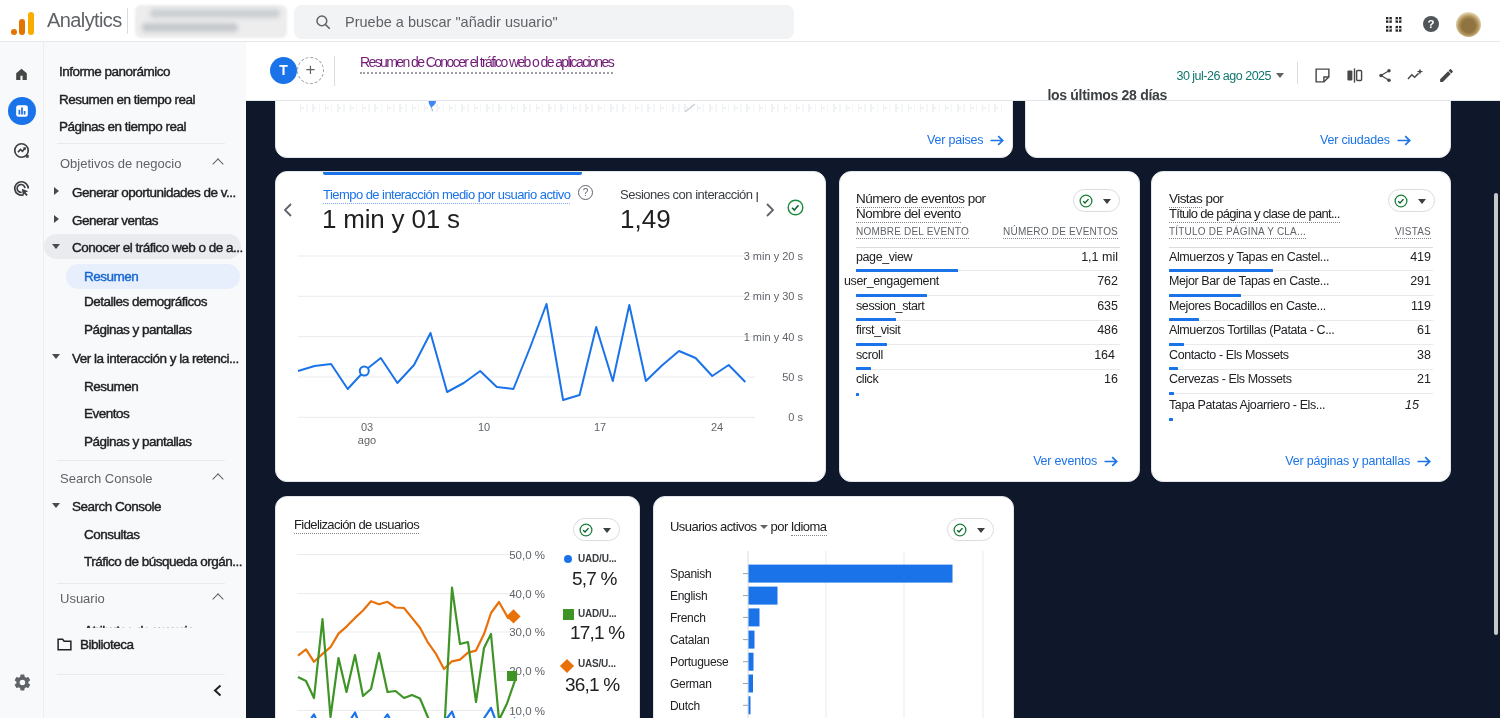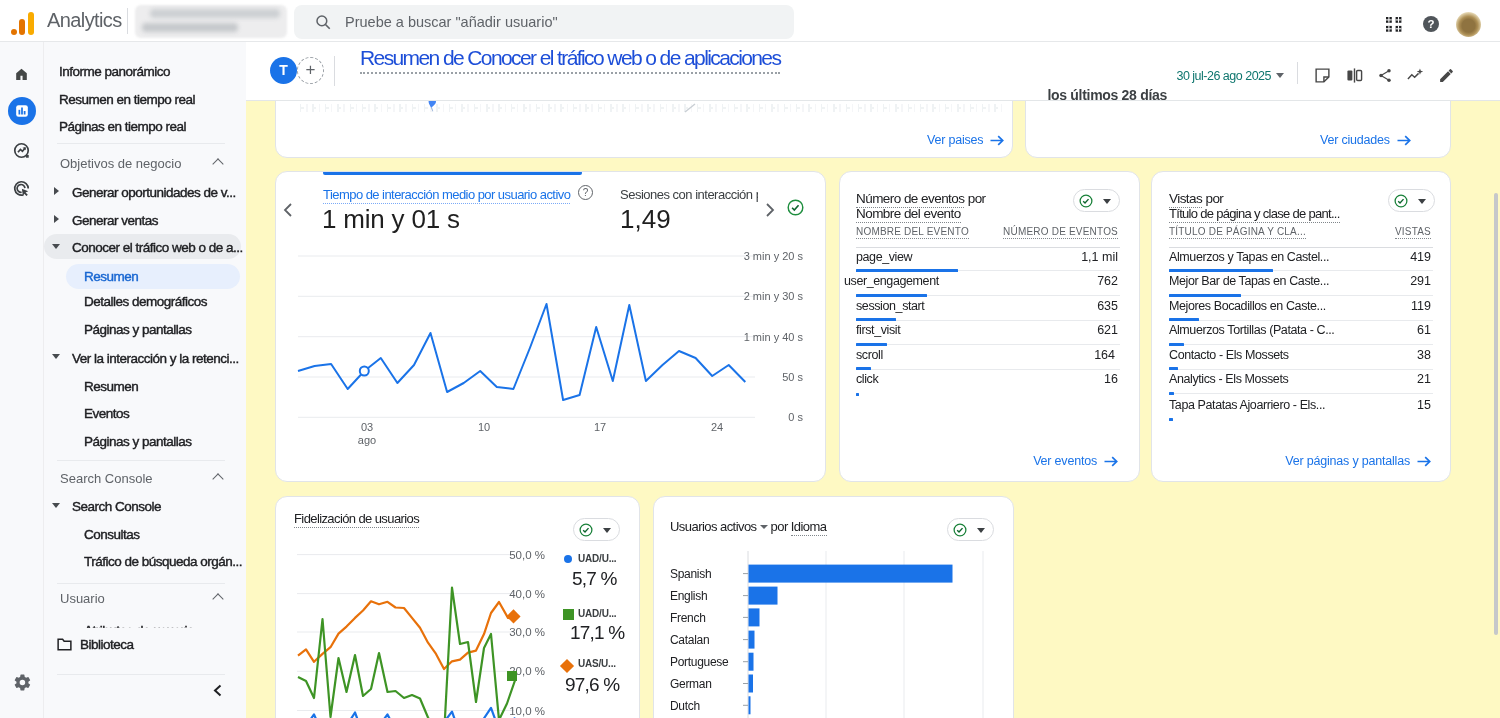--- a/index.html
+++ b/index.html
@@ -32,21 +32,21 @@
   .tri { position:absolute; width:0; height:0; }
   .tri-r { border-left:5px solid #474b4f; border-top:4px solid transparent; border-bottom:4px solid transparent; }
   .tri-d { border-top:5px solid #474b4f; border-left:4px solid transparent; border-right:4px solid transparent; }
   .chev-up { position:absolute; width:8px; height:8px; }
   .chev-up:before { content:""; position:absolute; left:0; top:2px; width:7px; height:7px; border-left:1.6px solid #5f6368; border-top:1.6px solid #5f6368; transform:rotate(45deg); }
 
   
   #mainhdr { position:absolute; left:246px; top:42px; width:1254px; height:59px; background:#fff; border-bottom:1px solid #e3e6e8; z-index:10; }
 
   
-  #content { position:absolute; left:246px; top:100px; width:1254px; height:618px; background:#fef9c3; overflow:hidden; z-index:5; }
+  #content { position:absolute; left:246px; top:100px; width:1254px; height:618px; background:#0f172a; overflow:hidden; z-index:5; }
   .card { position:absolute; background:#fff; border:1px solid #e1e4e8; border-radius:12px; }
   .viewlink { position:absolute; font-size:12.5px; letter-spacing:-0.2px; color:#1a73e8; font-weight:500; white-space:nowrap; }
   .pill { position:absolute; width:47px; height:23px; background:#fff; border:1px solid #dadce0; border-radius:12px; }
   .caret-dn { position:absolute; width:0; height:0; border-top:5px solid #3c4043; border-left:4.5px solid transparent; border-right:4.5px solid transparent; }
   .dotted { border-bottom:1.5px dotted #80868b; padding-bottom:1px; }
   .tbl-hdr { position:absolute; font-size:10px; color:#5f6368; letter-spacing:0.2px; white-space:nowrap; }
   .row-label { position:absolute; font-size:12.5px; letter-spacing:-0.4px; color:#202124; white-space:nowrap; }
   .row-val { position:absolute; font-size:12.5px; color:#202124; text-align:right; }
   .row-div { position:absolute; height:1px; background:#e8eaed; }
   .row-bar { position:absolute; height:3px; background:#1a73e8; border-radius:0.5px; }
@@ -174,21 +174,21 @@
     <div class="nav-div" style="top:632px"></div>
     <svg class="abs" style="left:168px;top:642px" width="11" height="13" viewBox="0 0 11 13">
         <path fill="none" stroke="#202124" stroke-width="2" d="M8.5 1.5 3 6.5l5.5 5"></path>
       </svg>
   </div>
 
   <div id="mainhdr">
     <div class="abs" style="left:24px;top:15px;width:27px;height:27px;border-radius:50%;background:#1a73e8;color:#fff;font-size:14px;font-weight:700;text-align:center;line-height:27px;">T</div>
     <div class="abs" style="left:51px;top:15px;width:27px;height:27px;border-radius:50%;border:1.6px dashed #9aa0a6;color:#5f6368;font-size:17px;font-weight:400;text-align:center;line-height:24px;">+</div>
     <div class="abs" style="left:88px;top:14px;width:1px;height:30px;background:#dadce0;"></div>
-    <div class="abs" style="left:114px;top:4px;font-size:21px;letter-spacing:-1.6px;color:#1d4ed8;border-bottom:2px dotted #9aa0a6;padding-bottom:2px;">Resumen de Conocer el tráfico web o de aplicaciones</div>
+    <div class="abs" style="left:114px;top:12px;font-size:14px;letter-spacing:-1.6px;color:#701a75;border-bottom:2px dotted #9aa0a6;padding-bottom:2px;">Resumen de Conocer el tráfico web o de aplicaciones</div>
     <div class="abs" style="right:333px;top:45px;font-size:14px;letter-spacing:-0.3px;font-weight:700;color:#3c4043;white-space:nowrap;">los últimos 28 días</div>
     <div class="abs" style="right:229px;top:27px;font-size:12.5px;letter-spacing:-0.5px;color:#0f766e;white-space:nowrap;">30 jul-26 ago 2025</div>
     <div class="caret-dn" style="left:1030px;top:31px;border-top-color:#5f6368;"></div>
     <div class="abs" style="left:1051px;top:20px;width:1px;height:22px;background:#dadce0;"></div>
 
     <svg class="abs" style="left:1068px;top:25px" width="17" height="17" viewBox="0 0 24 24">
         <path fill="none" stroke="#474747" stroke-width="2" d="M3 3h18v11l-7 7H3z"></path>
         <path fill="none" stroke="#474747" stroke-width="2" d="M14 21v-7h7"></path>
       </svg>
 
@@ -301,21 +301,21 @@
         <div class="row-bar" style="left:16px;top:96.5px;width:102px;"></div>
       <div class="row-label" style="left:4px;top:102px;">user_engagement</div>
         <div class="row-val" style="right:21px;top:102px;">762</div>
       <div class="row-div" style="left:16px;top:123px;width:264px;"></div>
         <div class="row-bar" style="left:16px;top:121.5px;width:71px;"></div>
       <div class="row-label" style="left:16px;top:126.6px;">session_start</div>
         <div class="row-val" style="right:21px;top:126.6px;">635</div>
       <div class="row-div" style="left:16px;top:147.5px;width:264px;"></div>
         <div class="row-bar" style="left:16px;top:146px;width:40px;"></div>
       <div class="row-label" style="left:16px;top:151.2px;">first_visit</div>
-        <div class="row-val" style="right:21px;top:151.2px;">621</div>
+        <div class="row-val" style="right:21px;top:151.2px;">486</div>
       <div class="row-div" style="left:16px;top:172.4px;width:264px;"></div>
         <div class="row-bar" style="left:16px;top:171px;width:31px;"></div>
       <div class="row-label" style="left:16px;top:175.8px;">scroll</div>
         <div class="row-val" style="right:24px;top:175.8px;">164</div>
       <div class="row-div" style="left:16px;top:196.8px;width:264px;"></div>
         <div class="row-bar" style="left:16px;top:195.4px;width:15px;"></div>
       <div class="row-label" style="left:16px;top:200.4px;">click</div>
         <div class="row-val" style="right:21px;top:200.4px;">16</div>
       <div class="row-bar" style="left:16px;top:221px;width:3px;"></div>
       <div class="viewlink" style="right:21px;top:282px;">Ver eventos<svg style="margin-left:7px;vertical-align:-1.5px" width="14" height="11" viewBox="0 0 14 11">
@@ -349,34 +349,34 @@
       <div class="row-div" style="left:17px;top:147.5px;width:264px;"></div>
         <div class="row-bar" style="left:17px;top:146px;width:30px;"></div>
       <div class="row-label" style="left:17px;top:151.2px;">Almuerzos Tortillas (Patata - C...</div>
         <div class="row-val" style="right:19px;top:151.2px;">61</div>
       <div class="row-div" style="left:17px;top:172.4px;width:264px;"></div>
         <div class="row-bar" style="left:17px;top:171px;width:15px;"></div>
       <div class="row-label" style="left:17px;top:175.8px;">Contacto - Els Mossets</div>
         <div class="row-val" style="right:19px;top:175.8px;">38</div>
       <div class="row-div" style="left:17px;top:196.8px;width:264px;"></div>
         <div class="row-bar" style="left:17px;top:195.4px;width:9px;"></div>
-      <div class="row-label" style="left:17px;top:200.4px;">Analytics - Els Mossets</div>
+      <div class="row-label" style="left:17px;top:200.4px;">Cervezas - Els Mossets</div>
         <div class="row-val" style="right:19px;top:200.4px;">21</div>
       <div class="row-div" style="left:17px;top:221.3px;width:264px;"></div>
         <div class="row-bar" style="left:17px;top:219.9px;width:5px;"></div>
       <div class="row-label" style="left:17px;top:225.6px;">Tapa Patatas Ajoarriero - Els...</div>
-        <div class="row-val" style="right:19px;top:225.6px;">15</div>
+        <div class="row-val" style="right:31px;top:225.6px;font-style:italic;">15</div>
       <div class="row-bar" style="left:17px;top:246px;width:4px;"></div>
       <div class="viewlink" style="right:19px;top:282px;">Ver páginas y pantallas<svg style="margin-left:7px;vertical-align:-1.5px" width="14" height="11" viewBox="0 0 14 11">
             <path fill="none" stroke="#1a73e8" stroke-width="1.7" d="M0.5 5.5h12M8.2 1.2 12.7 5.5 8.2 9.8"></path>
           </svg></div>
     </div>
 
     <div class="card" style="left:29px;top:396px;width:365px;height:400px;">
-      <div class="abs" style="left:18px;top:14px;font-size:13px;letter-spacing:-0.6px;color:#202124;text-align:center;"><span class="dotted">Fidelización de usuarios</span></div>
+      <div class="abs" style="left:18px;top:20px;font-size:13px;letter-spacing:-0.6px;color:#202124;text-align:center;"><span class="dotted">Fidelización de usuarios</span></div>
       <div class="pill" style="left:297px;top:21px;">
         <svg class="abs" style="left:5px;top:4px" width="14" height="14" viewBox="0 0 20 20">
             <circle cx="10" cy="10" r="8.4" fill="none" stroke="#188038" stroke-width="1.8"></circle>
             <path fill="none" stroke="#0d652d" stroke-width="2" d="M6 10.3l2.6 2.6 5-5.6"></path>
           </svg>
         <div class="caret-dn" style="left:29px;top:9px;"></div>
       </div>
       <svg class="abs" style="left:0;top:50px" width="365" height="272" viewBox="0 0 365 272">
         <g stroke="#e9ebee" stroke-width="1">
           <line x1="21" y1="7.6" x2="238" y2="7.6"></line>
@@ -399,21 +399,21 @@
         <rect x="232.5" y="64.4" width="10" height="10" fill="#e8710a" transform="rotate(45 237.5 69.4)"></rect>
       </svg>
       <div class="abs" style="left:288px;top:58px;width:8px;height:8px;border-radius:50%;background:#1a73e8;"></div>
       <div class="abs" style="left:302px;top:56px;font-size:10px;font-weight:700;color:#3c4043;letter-spacing:-0.2px;">UAD/U...</div>
       <div class="abs" style="left:296px;top:71px;font-size:19px;letter-spacing:-0.8px;color:#202124;">5,7 %</div>
       <div class="abs" style="left:287px;top:112px;width:11px;height:11px;background:#3e9425;"></div>
       <div class="abs" style="left:302px;top:111px;font-size:10px;font-weight:700;color:#3c4043;letter-spacing:-0.2px;">UAD/U...</div>
       <div class="abs" style="left:294px;top:125px;font-size:19px;letter-spacing:-0.8px;color:#202124;">17,1 %</div>
       <div class="abs" style="left:286px;top:164px;width:10px;height:10px;background:#e8710a;transform:rotate(45deg);"></div>
       <div class="abs" style="left:302px;top:161px;font-size:10px;font-weight:700;color:#3c4043;letter-spacing:-0.2px;">UAS/U...</div>
-      <div class="abs" style="left:289px;top:177px;font-size:19px;letter-spacing:-0.8px;color:#202124;">97,6 %</div>
+      <div class="abs" style="left:289px;top:177px;font-size:19px;letter-spacing:-0.8px;color:#202124;">36,1 %</div>
     </div>
 
     <div class="card" style="left:407px;top:396px;width:361px;height:400px;">
       <div class="abs" style="left:16px;top:22px;font-size:13px;letter-spacing:-0.55px;color:#202124;">Usuarios activos<span style="display:inline-block;width:0;height:0;border-top:4.5px solid #5f6368;border-left:4px solid transparent;border-right:4px solid transparent;margin:0 3px 2px 3px;"></span>por <span class="dotted">Idioma</span></div>
       <div class="pill" style="left:293px;top:21px;">
         <svg class="abs" style="left:5px;top:4px" width="14" height="14" viewBox="0 0 20 20">
             <circle cx="10" cy="10" r="8.4" fill="none" stroke="#188038" stroke-width="1.8"></circle>
             <path fill="none" stroke="#0d652d" stroke-width="2" d="M6 10.3l2.6 2.6 5-5.6"></path>
           </svg>
         <div class="caret-dn" style="left:29px;top:9px;"></div>

